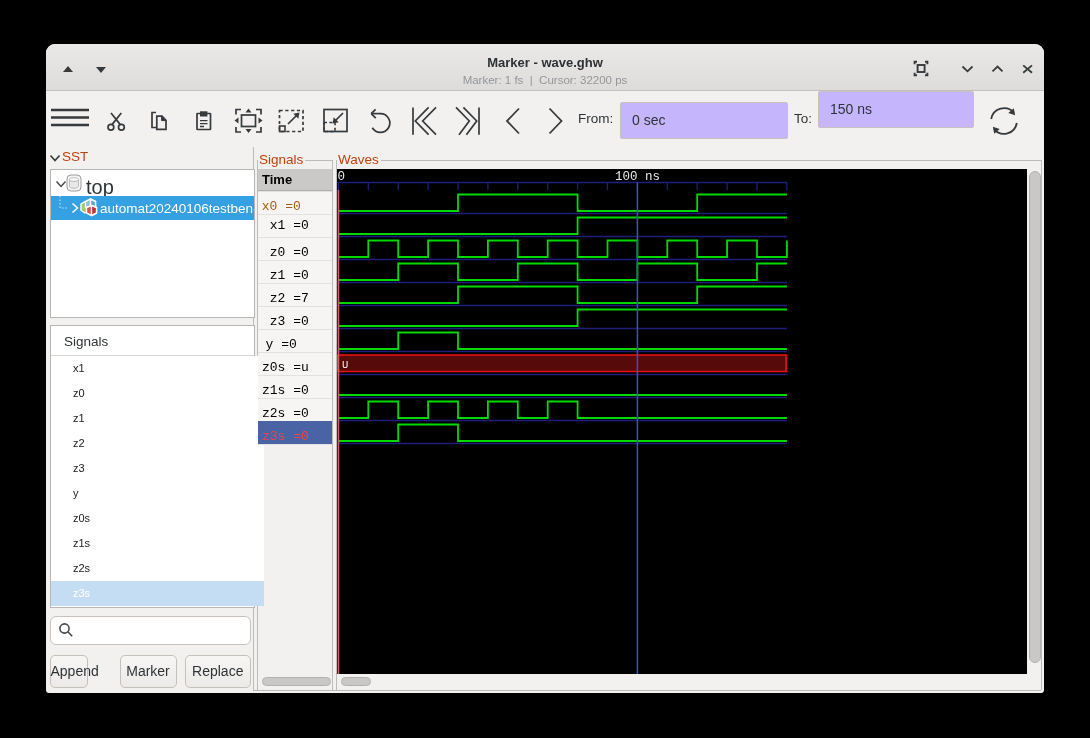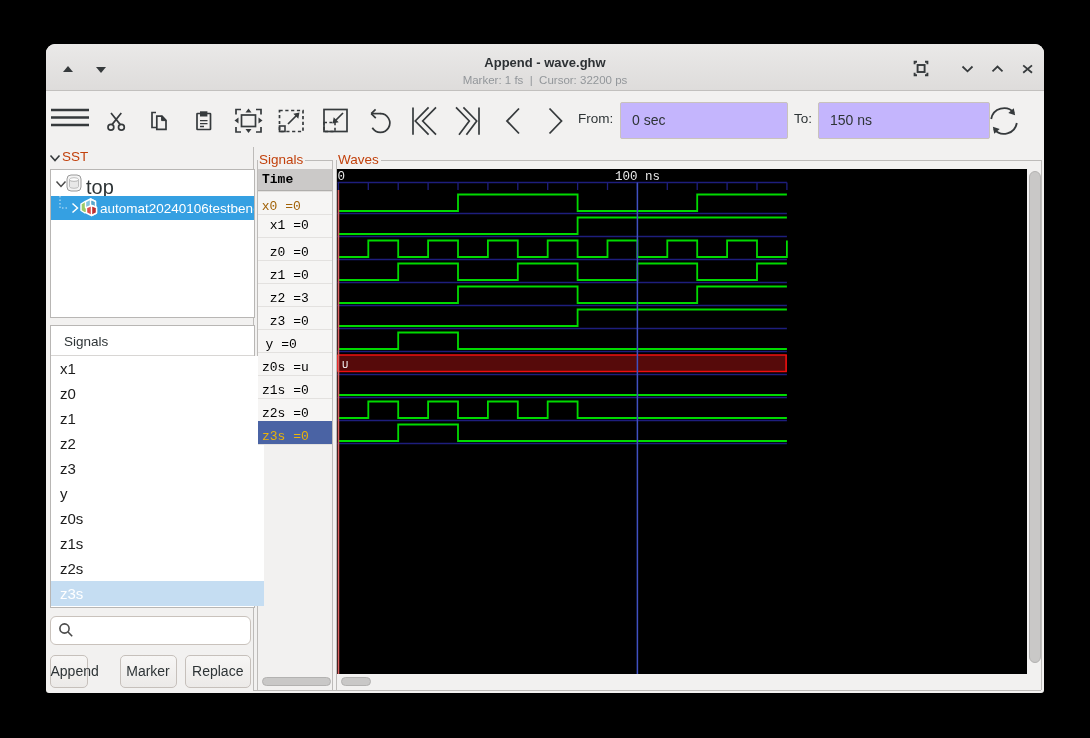--- a/index.html
+++ b/index.html
@@ -5,28 +5,28 @@
 #win{position:absolute;left:46px;top:44px;width:998px;height:649px;background:#f2f1f0;border-radius:9px 9px 3px 3px;}
 #titlebar{position:absolute;left:0;top:0;width:100%;height:47px;background:linear-gradient(#eae9e8,#dedcdb);border-bottom:1px solid #c2c0be;border-radius:9px 9px 0 0}
 .t1{position:absolute;left:0;right:0;top:10.5px;text-align:center;font-size:13px;font-weight:700;color:#2d3134}
 .t2{position:absolute;left:0;right:0;top:30px;text-align:center;font-size:11.5px;color:#92969a}
 #toolbar{position:absolute;left:0;top:47px;width:100%;height:56px;background:#f2f1f0}
 .inp{position:absolute;background:#c4b5fd;border:1px solid #c9c2bc;border-radius:2px;font-size:14px;color:#2e3436;padding-left:11px;line-height:35px}
 .lbl{position:absolute;font-size:13.5px;color:#2e3436}
 .pane-line{position:absolute;background:#bdbbb9}
 .frameLbl{position:absolute;font-size:13.5px;color:#c2410c}
 .sigrow{position:absolute;font-family:"Liberation Mono",monospace;font-size:13px;line-height:13px;white-space:pre}
-.lrow{position:absolute;left:51px;width:213px;height:25px;line-height:25px;padding-left:9px;font-size:15px;color:#1c1c1c;background:#fff}
+.lrow{position:absolute;left:51px;width:213px;height:25px;line-height:25px;padding-left:22px;font-size:11px;color:#1c1c1c;background:#fff}
 .lrow.sel2{background:#c5ddf2;color:#fff}
 .btn{position:absolute;top:655px;height:33px;background:linear-gradient(#f7f6f5,#eceae8);border:1px solid #c6c0bb;border-radius:5px;font-size:14px;color:#2e3436;text-align:center;line-height:31px}
 .tri{position:absolute;width:0;height:0}
 </style></head><body>
 <div id="win">
  <div id="titlebar">
-  <div class="t1">Append - wave.ghw</div>
+  <div class="t1">Marker - wave.ghw</div>
   <div class="t2">Marker: 1 fs&nbsp; |&nbsp; Cursor: 32200 ps</div>
   <div class="tri" style="left:17px;top:22px;border-left:5.5px solid transparent;border-right:5.5px solid transparent;border-bottom:6.5px solid #363a3c"></div>
   <div class="tri" style="left:50px;top:23px;border-left:5.5px solid transparent;border-right:5.5px solid transparent;border-top:6.5px solid #363a3c"></div>
  </div>
 </div>
 <svg width="140" height="30" viewBox="0 0 140 30" style="position:absolute;left:908px;top:54px">
 <rect x="9.6" y="11" width="7" height="7" fill="none" stroke="#363a3c" stroke-width="1.9"></rect>
 <g stroke="#363a3c" stroke-width="1.9" fill="none">
       <path d="M6.6 10.2 v-2.4 h2.4 M17 7.8 h2.4 v2.4 M19.4 18.8 v2.4 H17 M9 21.2 H6.6 v-2.4"></path>
     </g>
@@ -90,21 +90,21 @@
 <g stroke="#363a3c" stroke-width="1.8" fill="none">
         <path d="M991.2 28 A13 13 0 0 1 1014 21.8"></path>
         <path d="M1016.8 32 A13 13 0 0 1 994 38.2"></path>
       </g>
 <path d="M1013.8 17.2 l1.3 7 -6.8 -2.3 z" fill="#363a3c"></path>
 <path d="M994.2 42.8 l-1.3 -7 6.8 2.3 z" fill="#363a3c"></path>
 </svg>
 <span class="lbl" style="left:532px;top:20px">From:</span>
 <div class="inp" style="left:574px;top:11px;width:168px;height:37px">0 sec</div>
 <span class="lbl" style="left:748px;top:20px">To:</span>
-<div class="inp" style="left:772px;top:11px;width:172px;height:37px">150 ns</div>
+<div class="inp" style="left:772px;top:0;width:156px;height:37px">150 ns</div>
 </div>
 
 <div class="pane-line" style="left:253px;top:147px;width:1px;height:543px"></div>
 <div class="pane-line" style="left:257px;top:160px;width:1px;height:530px"></div>
 <div class="pane-line" style="left:331.5px;top:160px;width:1px;height:530px"></div>
 <div class="pane-line" style="left:305px;top:160px;width:27px;height:1px"></div>
 <div class="pane-line" style="left:335.5px;top:160px;width:1px;height:530px"></div>
 <div class="pane-line" style="left:381px;top:160px;width:660px;height:1px"></div>
 <div class="pane-line" style="left:1040.5px;top:160px;width:1px;height:530px"></div>
 <div class="pane-line" style="left:253px;top:689.5px;width:788px;height:1px"></div>
@@ -158,46 +158,46 @@
 <div style="position:absolute;left:50px;top:616px;width:201px;height:29px;background:#fff;border:1px solid #c9c2bc;border-radius:6px"></div>
 <svg width="16" height="16" viewBox="0 0 16 16" style="position:absolute;left:58px;top:622px">
     <circle cx="6.5" cy="6.5" r="4.6" fill="none" stroke="#4a4a4a" stroke-width="1.6"></circle>
     <path d="M10 10 L14.2 14.2" stroke="#4a4a4a" stroke-width="1.6"></path>
   </svg>
 <div class="btn" style="left:49.5px;width:38px">Append</div>
 <div class="btn" style="left:119.5px;width:57px">Marker</div>
 <div class="btn" style="left:184.5px;width:66.5px">Replace</div>
 
 <span class="frameLbl" style="left:259px;top:151.5px">Signals</span>
-<div style="position:absolute;left:258px;top:169px;width:73.5px;height:21.5px;background:#cbc9c8;border-bottom:1px solid #b0aeac;font-family:Liberation Mono, monospace;font-weight:700;font-size:13px;color:#000;line-height:21px;padding-left:4px">Time</div>
+<div style="position:absolute;left:258px;top:169px;width:73.5px;height:21.5px;background:#cbc9c8;border-bottom:1px solid #b0aeac;font-family:Liberation Sans, sans-serif;font-weight:700;font-size:13px;color:#000;line-height:21px;padding-left:4px">Time</div>
 <div style="position:absolute;left:258px;top:190.5px;width:73.5px;height:253px;background:#f6f5f4"></div>
 <div style="position:absolute;left:258px;top:190.5px;width:73.5px;height:1px;background:#e3e1df"></div>
 <div style="position:absolute;left:258px;top:213.5px;width:73.5px;height:1px;background:#e3e1df"></div>
 <div style="position:absolute;left:258px;top:236.5px;width:73.5px;height:1px;background:#e3e1df"></div>
 <div style="position:absolute;left:258px;top:259.5px;width:73.5px;height:1px;background:#e3e1df"></div>
 <div style="position:absolute;left:258px;top:282.5px;width:73.5px;height:1px;background:#e3e1df"></div>
 <div style="position:absolute;left:258px;top:305.5px;width:73.5px;height:1px;background:#e3e1df"></div>
 <div style="position:absolute;left:258px;top:328.5px;width:73.5px;height:1px;background:#e3e1df"></div>
 <div style="position:absolute;left:258px;top:351.5px;width:73.5px;height:1px;background:#e3e1df"></div>
 <div style="position:absolute;left:258px;top:374.5px;width:73.5px;height:1px;background:#e3e1df"></div>
 <div style="position:absolute;left:258px;top:397.5px;width:73.5px;height:1px;background:#e3e1df"></div>
 <div style="position:absolute;left:258px;top:420.5px;width:73.5px;height:1px;background:#e3e1df"></div>
 <div style="position:absolute;left:258px;top:443.5px;width:73.5px;height:1px;background:#e3e1df"></div>
 <div style="position:absolute;left:258px;top:420.5px;width:73.5px;height:23px;background:#4a63a4"></div>
 <div class="sigrow" style="left:254px;top:200.2px;color:#a16207"> x0 =0</div>
 <div class="sigrow" style="left:262px;top:219px;color:#000"> x1 =0</div>
 <div class="sigrow" style="left:262px;top:246.2px;color:#000"> z0 =0</div>
 <div class="sigrow" style="left:262px;top:269.2px;color:#000"> z1 =0</div>
-<div class="sigrow" style="left:262px;top:292.2px;color:#000"> z2 =3</div>
+<div class="sigrow" style="left:262px;top:292.2px;color:#000"> z2 =7</div>
 <div class="sigrow" style="left:262px;top:315.2px;color:#000"> z3 =0</div>
 <div class="sigrow" style="left:250px;top:338.2px;color:#000">  y =0</div>
 <div class="sigrow" style="left:262px;top:361.2px;color:#000">z0s =u</div>
 <div class="sigrow" style="left:262px;top:384.2px;color:#000">z1s =0</div>
 <div class="sigrow" style="left:262px;top:407.2px;color:#000">z2s =0</div>
-<div class="sigrow" style="left:262px;top:430.2px;color:#eab308">z3s =0</div>
+<div class="sigrow" style="left:262px;top:430.2px;color:#ef4444">z3s =0</div>
 
 <span class="frameLbl" style="left:338px;top:151.5px">Waves</span>
 <svg width="690.0" height="505" viewBox="0 0 690.0 505" style="position:absolute;left:336.5px;top:169px">
 <rect x="0" y="0" width="690.0" height="505" fill="#000"></rect>
 <path d="M0.5 13.5 H449.9" stroke="#1e1e7d" stroke-width="1.6" fill="none"></path>
 <path d="M1.4 13.5 V21.0 M31.3 13.5 V21.0 M61.2 13.5 V21.0 M91.1 13.5 V21.0 M121.0 13.5 V21.0 M150.9 13.5 V21.0 M180.8 13.5 V21.0 M210.7 13.5 V21.0 M240.6 13.5 V21.0 M270.5 13.5 V21.0 M300.4 13.5 V21.0 M330.3 13.5 V21.0 M360.2 13.5 V21.0 M390.1 13.5 V21.0 M420.0 13.5 V21.0 M449.9 13.5 V21.0" stroke="#1e1e7d" stroke-width="1.3" fill="none"></path>
 <text x="0.5" y="11" font-family="Liberation Mono, monospace" font-size="12.5" fill="#e8e8e8">0</text>
 <text x="300.4" y="11" text-anchor="middle" font-family="Liberation Mono, monospace" font-size="12.5" fill="#e8e8e8">100 ns</text>
 <path d="M0.5 44.5 H449.9" stroke="#1e1e7d" stroke-width="1.3" fill="none"></path>
 <path d="M1.4 42.0 H121.0 V25.5 H240.6 V42.0 H360.2 V25.5 H449.9" stroke="#00da00" stroke-width="1.8" fill="none" stroke-linejoin="miter"></path>

